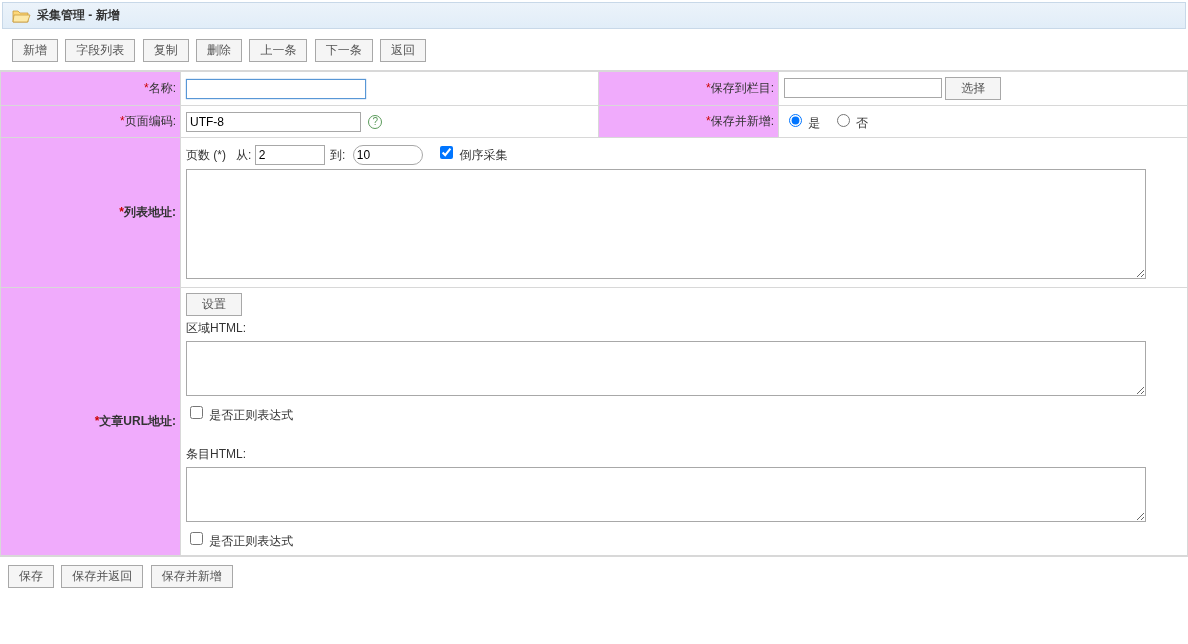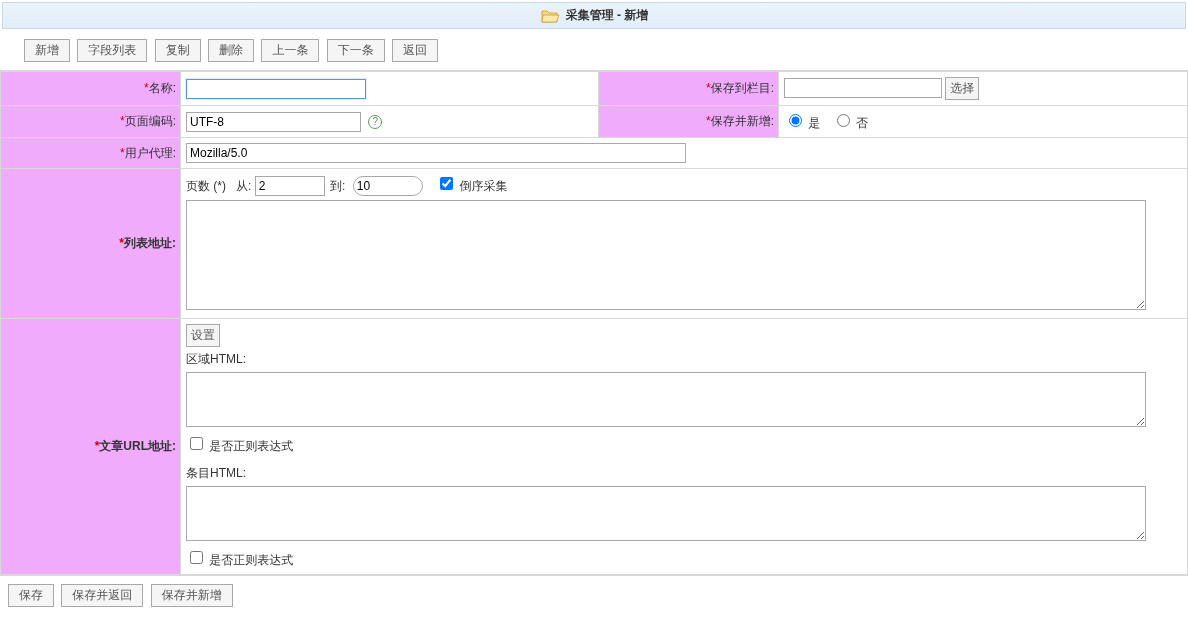--- a/index.html
+++ b/index.html
@@ -13,49 +13,48 @@
       background: #fff;
       color: #333;
     }
     .header {
       background: linear-gradient(to bottom, #ecf3fa 0%, #e1edf8 100%);
       border: 1px solid #c8d8e8;
       padding: 4px 8px;
       display: flex;
       align-items: center;
       margin: 2px;
-      justify-content: center;
     }
     .folder-icon {
       display: inline-block;
       width: 20px;
       height: 16px;
       margin-right: 6px;
     }
     .title {
       font-weight: bold;
       color: #333;
     }
     .toolbar {
-      padding: 8px 24px;
+      padding: 8px 12px;
       border-bottom: 1px solid #d8d8d8;
     }
     .btn {
       display: inline-block;
       padding: 2px 10px;
       border: 1px solid #a8a8a8;
       background: #f5f5f5;
       color: #555;
       font-size: 12px;
       margin-right: 4px;
       cursor: pointer;
       font-family: inherit;
     }
     .btn.small {
-      padding: 2px 4px;
+      padding: 2px 15px;
     }
     table.form-table {
       width: 100%;
       border-collapse: collapse;
       margin: 0;
     }
     table.form-table td {
       border: 1px solid #d8d8d8;
       padding: 5px 5px;
       vertical-align: middle;
@@ -173,28 +172,20 @@
     </td>
     <td>
       <label>
         <input type="radio" name="submit" checked="" style="">
         <span>是</span>
       </label>
       <label>
         <input type="radio" name="submit" style="">
         <span>否</span>
       </label>
-    </td>
-  </tr>
-  <tr>
-    <td class="label-cell">
-      <span class="req">*</span><span>用户代理:</span>
-    </td>
-    <td colspan="3">
-      <input type="text" style="width: 500px;" value="Mozilla/5.0">
     </td>
   </tr>
   <tr>
     <td class="label-cell label-cell-top">
       <span class="req">*</span><span>列表地址:</span>
     </td>
     <td colspan="3">
       <span>页数 (*)</span>&nbsp;&nbsp;
       <span>从:</span>
       <input type="text" style="width: 70px;" value="2">
@@ -221,21 +212,21 @@
       </div>
       <div class="textarea-wrap">
         <textarea style="width: 960px; height: 55px;"></textarea>
       </div>
       <div style="margin-top:4px">
         <label>
           <input type="checkbox" style="">
           <span>是否正则表达式</span>
         </label>
       </div>
-      <div style="margin-top:10px">
+      <div style="margin-top:22px">
         <span>条目HTML:</span>
       </div>
       <div class="textarea-wrap">
         <textarea style="width: 960px; height: 55px;"></textarea>
       </div>
       <div style="margin-top:4px">
         <label>
           <input type="checkbox" style="">
           <span>是否正则表达式</span>
         </label>

